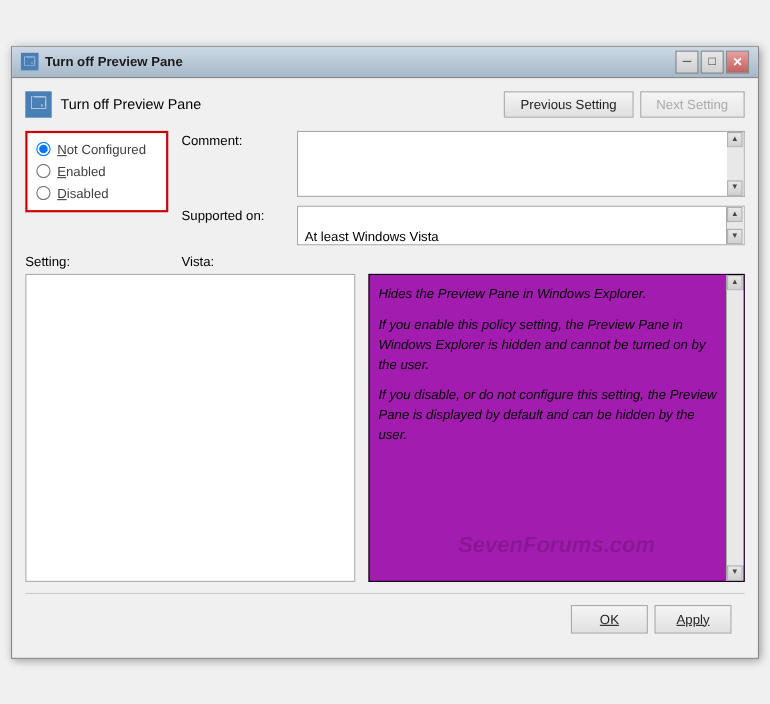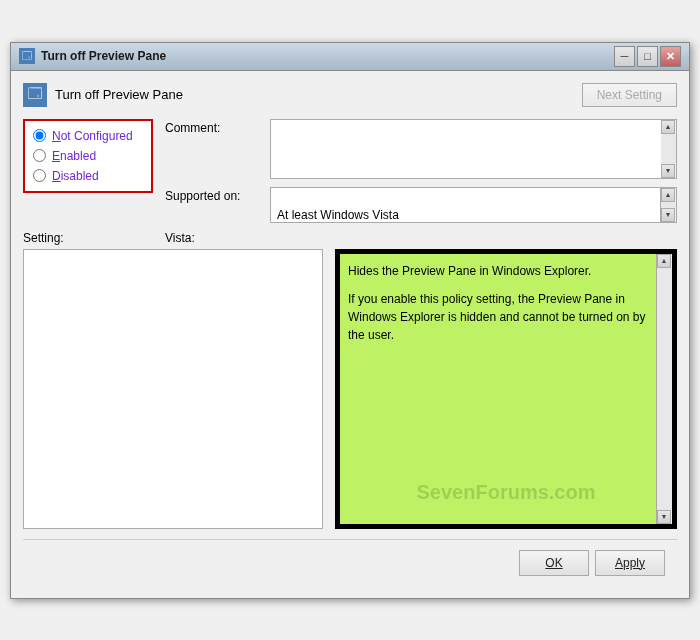--- a/index.html
+++ b/index.html
@@ -167,21 +167,21 @@
       margin-bottom: 0;
     }
 
     .radio-item input[type="radio"] {
       margin: 0;
       cursor: pointer;
     }
 
     .radio-label {
       font-size: 12px;
-      color: #6d28d9;
+      color: #404040;
       cursor: pointer;
     }
 
     .radio-label u {
       text-decoration: underline;
     }
 
     .right-panel {
       flex: 1;
     }
@@ -244,26 +244,27 @@
     .options-panel {
       flex: 0 0 300px;
       height: 280px;
       border: 1px solid #aaa;
       background: white;
     }
 
     .help-panel {
       flex: 1;
       height: 280px;
-      border: 5px solid #000000;
-      background: #bef264;
+      border: 1px solid #000000;
+      background: #a21caf;
       position: relative;
       padding: 8px;
       padding-right: 22px;
       overflow: hidden;
+      font-style: italic;
     }
 
     .help-text {
       font-size: 12px;
       color: #000;
       line-height: 1.5;
     }
 
     .help-text p {
       margin-bottom: 10px;
@@ -320,20 +321,21 @@
   </div>
 
   <div class="content">
 
     <div class="header-section">
       <div class="header-left">
         <div class="policy-icon">🗔</div>
         <span class="header-title">Turn off Preview Pane</span>
       </div>
       <div class="header-buttons">
+        <button class="btn">Previous Setting</button>
         <button class="btn" disabled="">Next Setting</button>
       </div>
     </div>
 
     <div class="main-area">
 
       <div class="left-panel">
         <div class="radio-group">
           <label class="radio-item">
             <input type="radio" name="policy" checked="" style="">
@@ -386,20 +388,21 @@
 
     <div class="bottom-panels">
 
       <div class="options-panel">
       </div>
 
       <div class="help-panel">
         <div class="help-text">
           <p>Hides the Preview Pane in Windows Explorer.</p>
           <p>If you enable this policy setting, the Preview Pane in Windows Explorer is hidden and cannot be turned on by the user.</p>
+          <p>If you disable, or do not configure this setting, the Preview Pane is displayed by default and can be hidden by the user.</p>
         </div>
         <div class="watermark">SevenForums.com</div>
         <div class="help-scrollbar">
           <div style="width:14px; height:14px; background:linear-gradient(to bottom,#e8e8e8,#d0d0d0); border:1px solid #aaa; display:flex; align-items:center; justify-content:center; font-size:7px; color:#444; cursor:pointer;">▲</div>
           <div style="flex:1; background:#e8e8e8;"></div>
           <div style="width:14px; height:14px; background:linear-gradient(to bottom,#e8e8e8,#d0d0d0); border:1px solid #aaa; display:flex; align-items:center; justify-content:center; font-size:7px; color:#444; cursor:pointer;">▼</div>
         </div>
       </div>
     </div>
 

